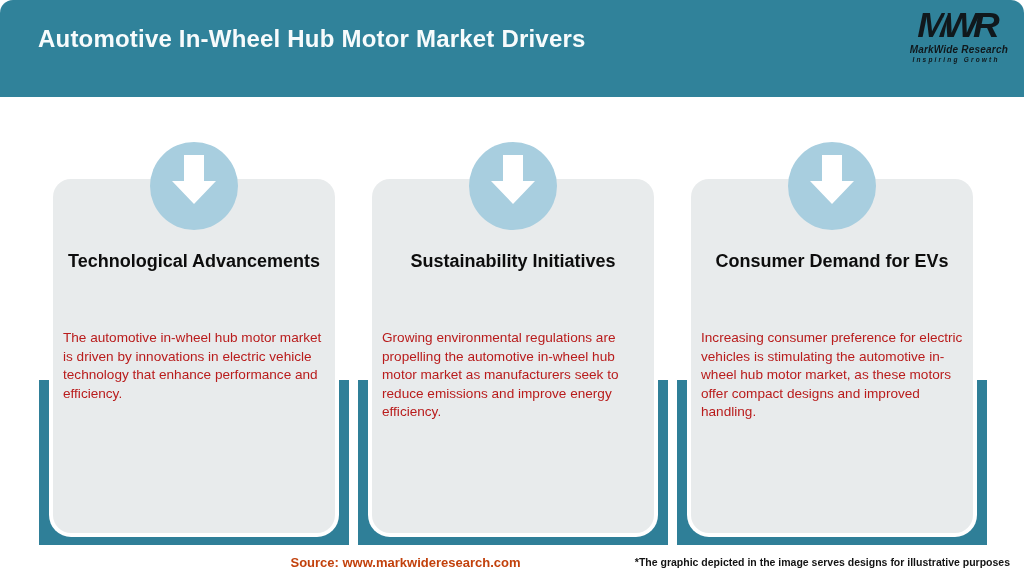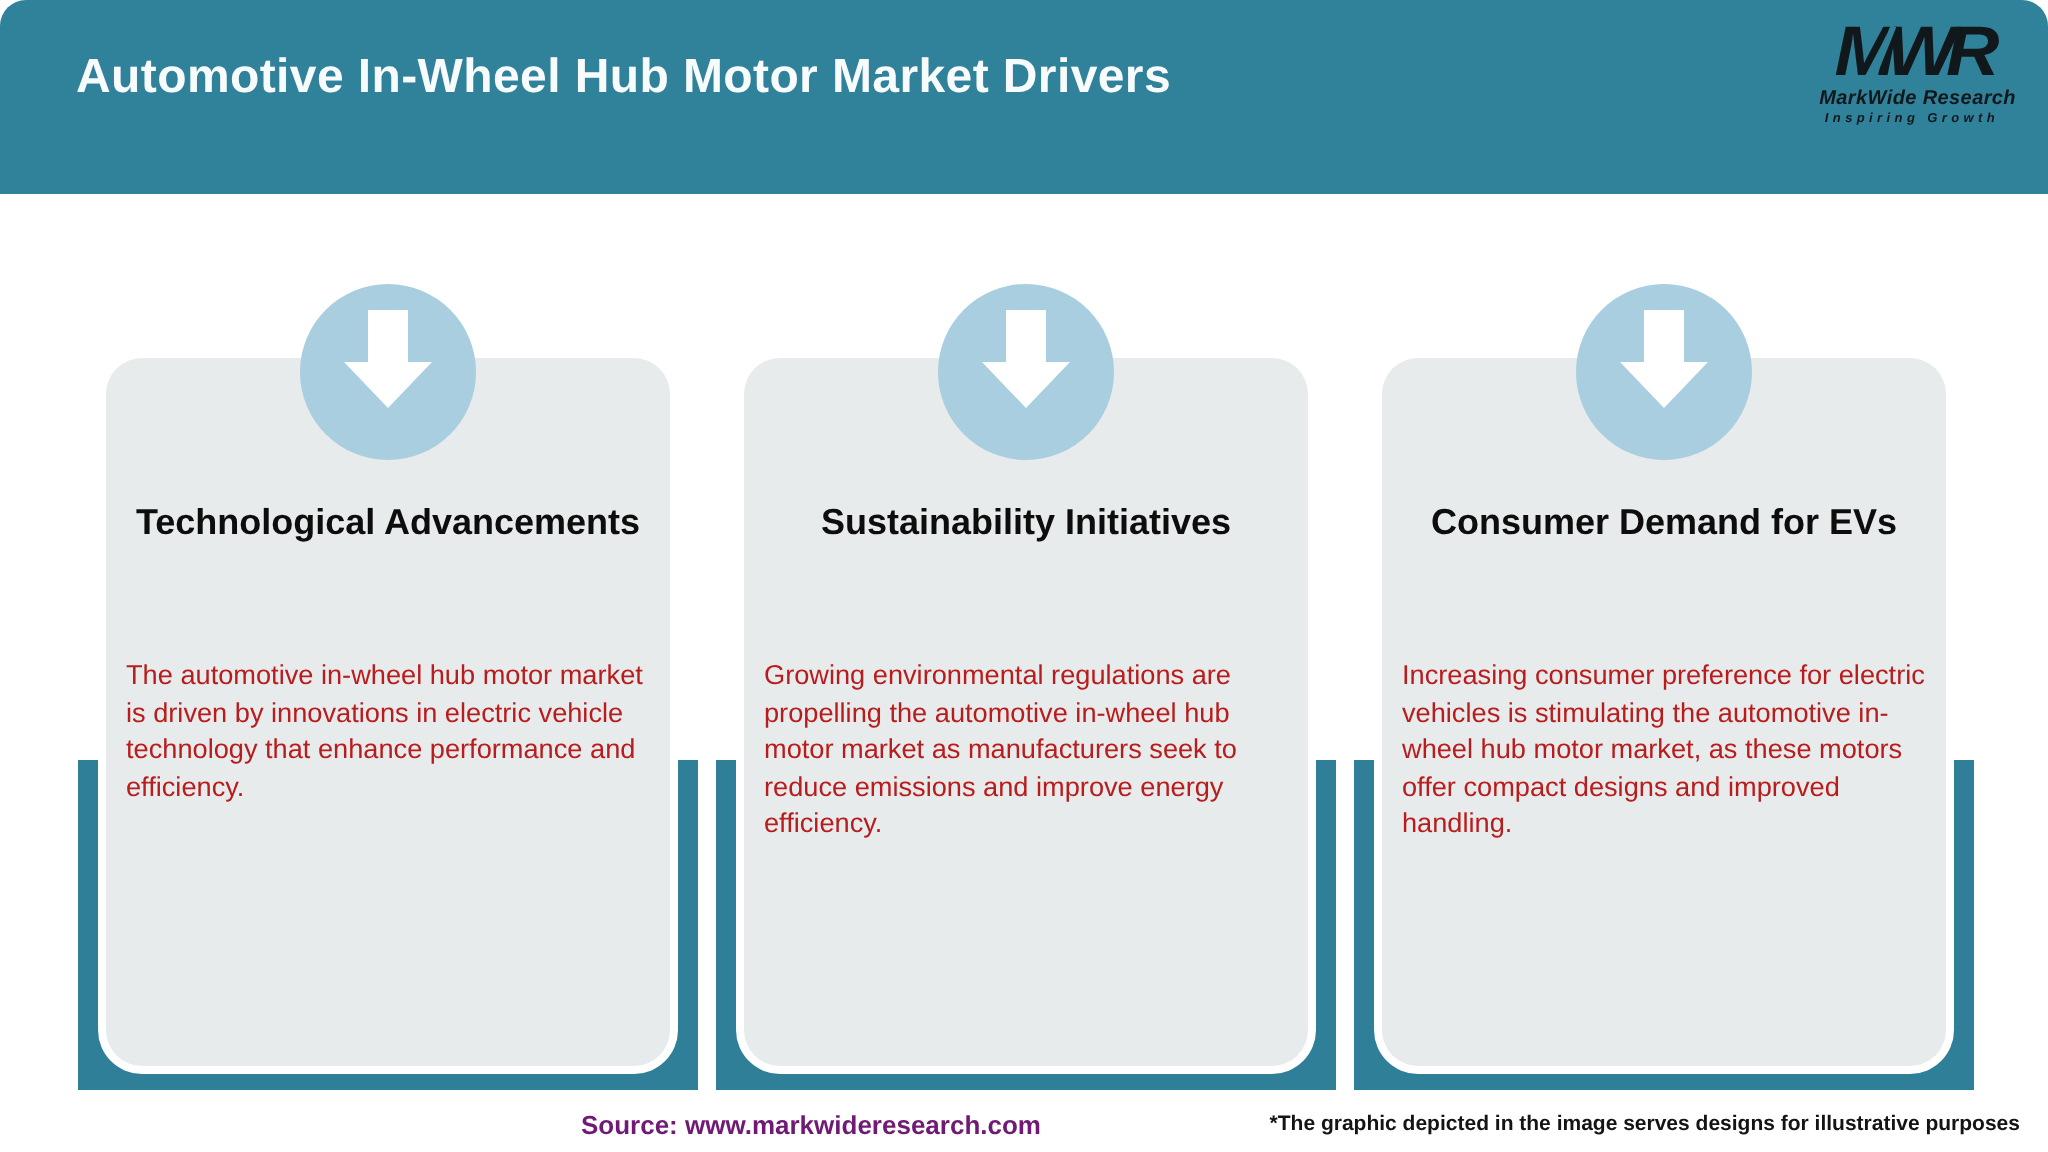--- a/index.html
+++ b/index.html
@@ -144,21 +144,21 @@
 
   
   .source {
     position: absolute;
     left: 0;
     bottom: 6px;
     width: 811px;
     text-align: center;
     font-size: 13px;
     font-weight: bold;
-    color: #701a75;
+    color: #c2410c;
   }
   .disclaimer {
     position: absolute;
     right: 14px;
     bottom: 8px;
     font-size: 10.5px;
     font-weight: bold;
     color: #141414;
     background: #ffffff;
     padding-left: 6px;

